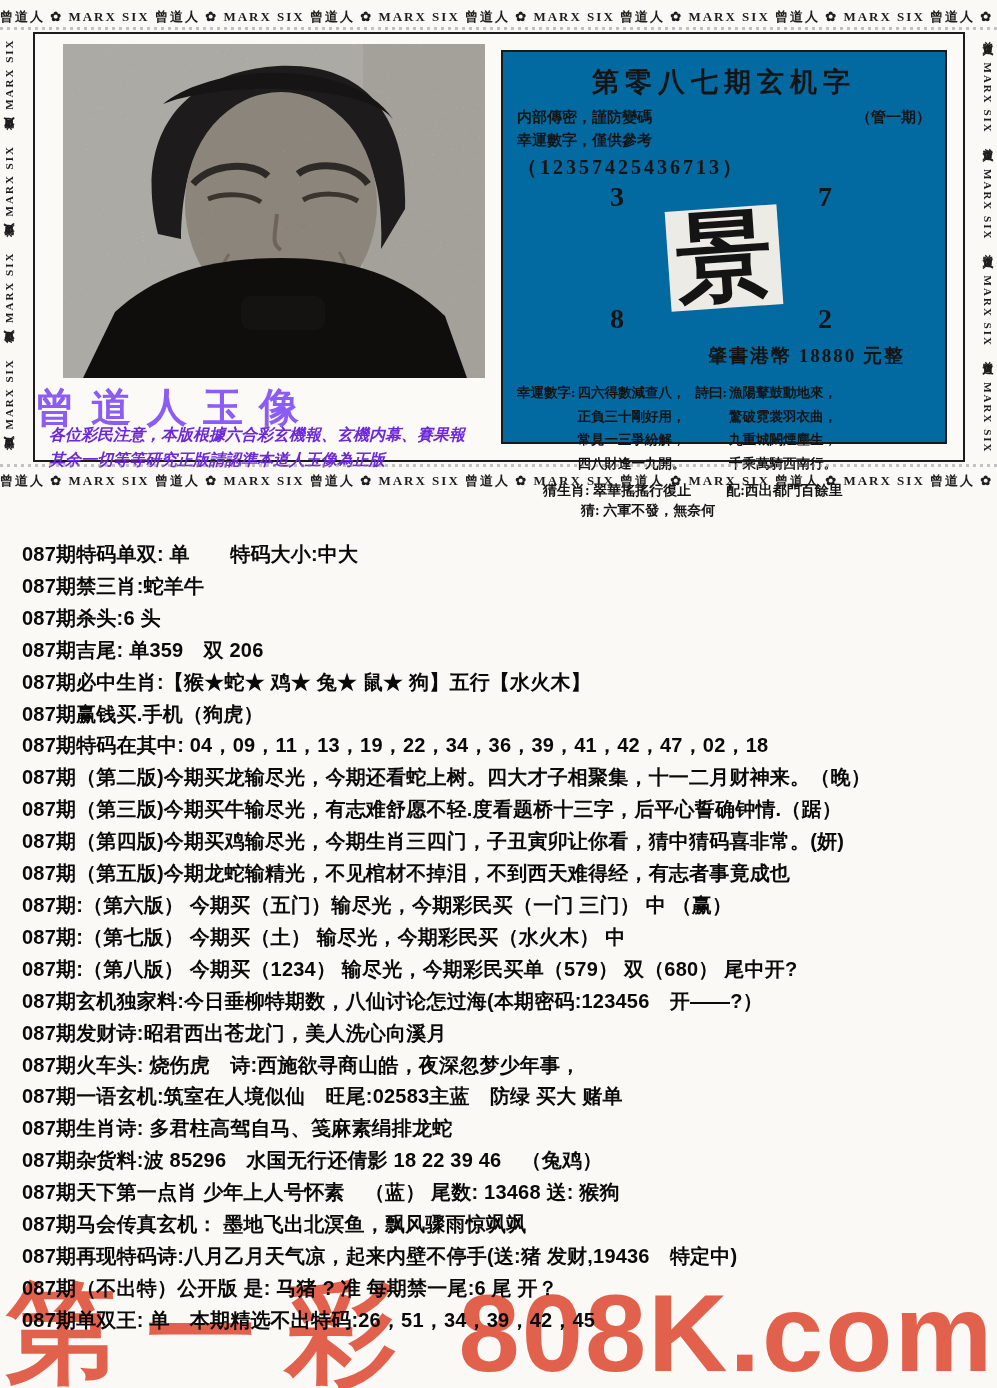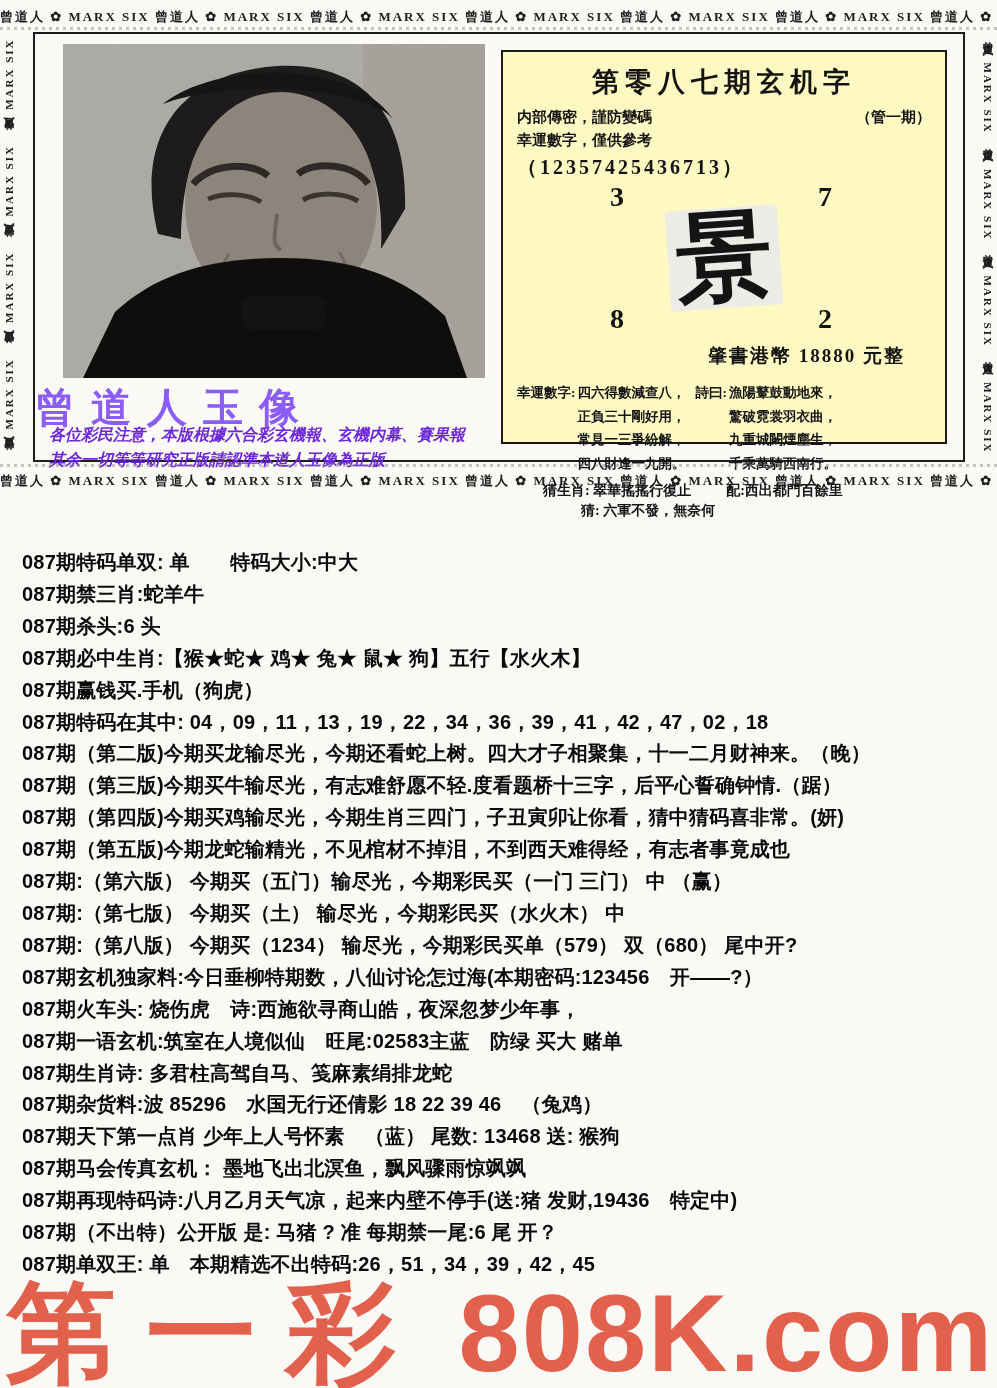--- a/index.html
+++ b/index.html
@@ -28,42 +28,42 @@
   .photo-wrap svg{width:100%;height:100%;display:block;}
   .portrait-caption{position:absolute;left:0;top:346px;width:470px;text-align:left;
                     font-family:"Liberation Serif",serif;font-weight:700;font-size:40px;
                     letter-spacing:16px;color:#8b5cf6;}
   .portrait-notes{position:absolute;left:14px;top:389px;width:450px;
                   font-family:"Liberation Serif",serif;font-size:16px;font-weight:600;
                   font-style:italic;line-height:1.55;color:#6d28d9;}
 
   
   .mystery-box{position:absolute;left:466px;top:16px;width:446px;height:394px;
-               border:2px solid #191919;background:#fef9c3;
+               border:2px solid #191919;background:#0369a1;
                font-family:"Liberation Serif",serif;color:#141414;padding:8px 14px;box-sizing:border-box;}
   .mb-title{text-align:center;font-size:27px;font-weight:700;letter-spacing:6px;margin-top:4px;}
   .mb-row{display:flex;justify-content:space-between;font-size:15px;font-weight:700;margin-top:8px;}
   .mb-line2{font-size:15px;font-weight:700;margin-top:4px;}
   .mb-lucky{text-align:left;font-size:20px;font-weight:700;letter-spacing:3px;margin-top:4px;}
   .mb-grid{position:relative;width:300px;height:150px;margin:2px auto 0 auto;}
   .mb-bigchar{position:absolute;left:50%;top:50%;transform:translate(-50%,-50%) rotate(-4deg);
               font-size:96px;font-weight:700;line-height:1;background:#edebe6;padding:2px 8px;}
   .mb-corner{position:absolute;font-size:28px;font-weight:700;}
   .mb-corner.tl{left:36px;top:-2px;} .mb-corner.tr{right:42px;top:-2px;}
   .mb-corner.bl{left:36px;bottom:-2px;} .mb-corner.br{right:42px;bottom:-2px;}
   .mb-price{text-align:right;padding-right:26px;font-size:19px;font-weight:700;margin-top:10px;letter-spacing:2px;font-family:Liberation Serif, serif;}
   .mb-poems{display:flex;gap:10px;margin-top:12px;font-size:13.5px;font-weight:700;line-height:1.75;}
   .mb-poem{display:flex;}
   .mb-poem .lbl{flex:none;margin-right:2px;}
   .mb-guess{font-size:14px;font-weight:700;margin-top:6px;padding-left:26px;}
   .mb-guess .gap{display:inline-block;width:28px;}
   .mb-guess2{font-size:14px;font-weight:700;margin-top:2px;padding-left:64px;}
 
   
-  .body-lines{position:absolute;left:22px;top:539px;right:0;margin-top:8px;}
+  .body-lines{position:absolute;left:22px;top:539px;right:0;}
   .body-line{font-size:20px;font-weight:600;line-height:31.9px;white-space:nowrap;
              color:#0a0a0a;letter-spacing:0.2px;}
 
   
   .watermark{position:absolute;left:6px;top:1278px;white-space:nowrap;z-index:5;
              mix-blend-mode:multiply;color:rgba(227,72,48,0.85);font-weight:800;
              font-size:110px;line-height:1;font-family:"Liberation Sans",sans-serif;}
   .watermark .cn{letter-spacing:30px;}
   .watermark .url{letter-spacing:2px;}
 </style>
@@ -166,31 +166,33 @@
     </div>
   </div>
 
   <div class="dotline b"></div>
   <div class="strip bottom">曾道人 ✿ MARX SIX 曾道人 ✿ MARX SIX 曾道人 ✿ MARX SIX 曾道人 ✿ MARX SIX 曾道人 ✿ MARX SIX 曾道人 ✿ MARX SIX 曾道人 ✿ MARX SIX 曾道人 ✿ MARX SIX</div>
 
   <div class="body-lines">
     <div class="body-line">087期特码单双: 单　　特码大小:中大</div>
     <div class="body-line">087期禁三肖:蛇羊牛</div>
     <div class="body-line">087期杀头:6 头</div>
+    <div class="body-line">087期吉尾: 单359　双 206</div>
     <div class="body-line">087期必中生肖:【猴★蛇★ 鸡★ 兔★ 鼠★ 狗】五行【水火木】</div>
     <div class="body-line">087期赢钱买.手机（狗虎）</div>
     <div class="body-line">087期特码在其中: 04，09，11，13，19，22，34，36，39，41，42，47，02，18</div>
     <div class="body-line">087期（第二版)今期买龙输尽光，今期还看蛇上树。四大才子相聚集，十一二月财神来。（晚）</div>
     <div class="body-line">087期（第三版)今期买牛输尽光，有志难舒愿不轻.度看题桥十三字，后平心誓确钟情.（踞）</div>
     <div class="body-line">087期（第四版)今期买鸡输尽光，今期生肖三四门，子丑寅卯让你看，猜中猜码喜非常。(妍)</div>
     <div class="body-line">087期（第五版)今期龙蛇输精光，不见棺材不掉泪，不到西天难得经，有志者事竟成也</div>
     <div class="body-line">087期:（第六版） 今期买（五门）输尽光，今期彩民买（一门 三门） 中 （赢）</div>
     <div class="body-line">087期:（第七版） 今期买（土） 输尽光，今期彩民买（水火木） 中</div>
     <div class="body-line">087期:（第八版） 今期买（1234） 输尽光，今期彩民买单（579） 双（680） 尾中开?</div>
     <div class="body-line">087期玄机独家料:今日垂柳特期数，八仙讨论怎过海(本期密码:123456　开——?）</div>
+    <div class="body-line">087期发财诗:昭君西出苍龙门，美人洗心向溪月</div>
     <div class="body-line">087期火车头: 烧伤虎　诗:西施欲寻商山皓，夜深忽梦少年事，</div>
     <div class="body-line">087期一语玄机:筑室在人境似仙　旺尾:02583主蓝　防绿 买大 赌单</div>
     <div class="body-line">087期生肖诗: 多君柱高驾自马、笺麻素绢排龙蛇</div>
     <div class="body-line">087期杂货料:波 85296　水国无行还倩影  18 22 39 46　（兔鸡）</div>
     <div class="body-line">087期天下第一点肖 少年上人号怀素　（蓝） 尾数: 13468 送: 猴狗</div>
     <div class="body-line">087期马会传真玄机： 墨地飞出北溟鱼，飘风骤雨惊飒飒</div>
     <div class="body-line">087期再现特码诗:八月乙月天气凉，起来内壁不停手(送:猪 发财,19436　特定中)</div>
     <div class="body-line">087期（不出特）公开版 是: 马猪 ? 准 每期禁一尾:6 尾 开？</div>
     <div class="body-line">087期单双王: 单　本期精选不出特码:26，51，34，39，42，45</div>
   </div>

